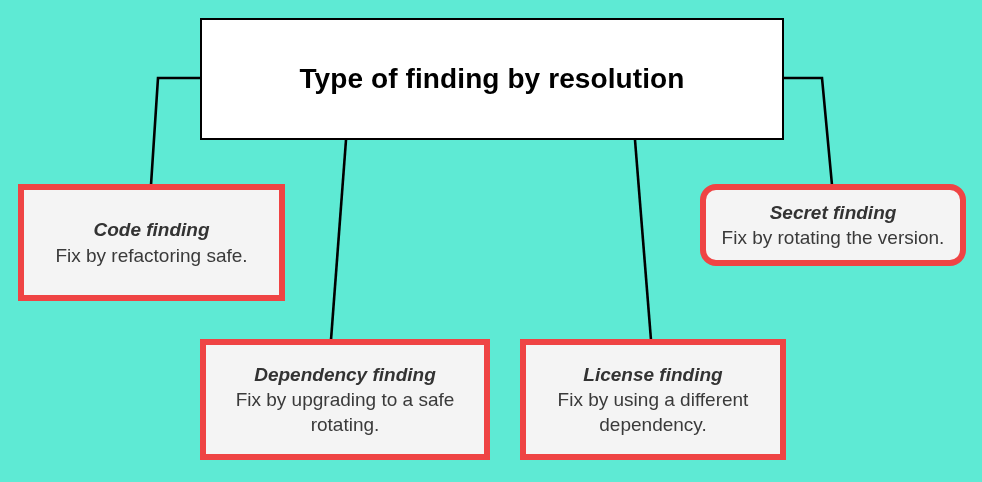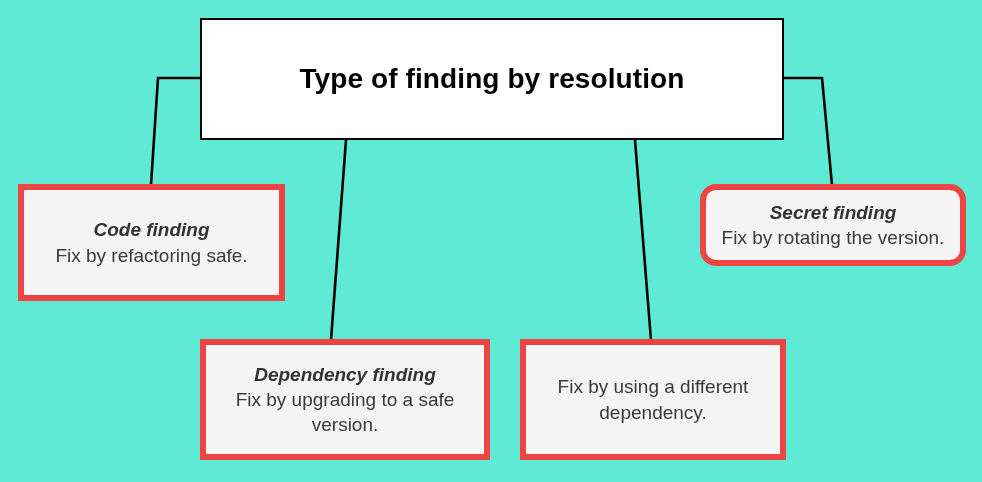--- a/index.html
+++ b/index.html
@@ -117,24 +117,25 @@
     <div class="root-title">Type of finding by resolution</div>
   </div>
 
   <div class="node node-leaf node-code">
     <div class="leaf-title">Code finding</div>
     <div class="leaf-desc">Fix by refactoring safe.</div>
   </div>
 
   <div class="node node-leaf node-dependency">
     <div class="leaf-title">Dependency finding</div>
-    <div class="leaf-desc">Fix by upgrading to a safe version.</div>
+    <div class="leaf-desc">Fix by upgrading to a safe rotating.</div>
   </div>
 
   <div class="node node-leaf node-license">
+    <div class="leaf-title">License finding</div>
     <div class="leaf-desc">Fix by using a different dependency.</div>
   </div>
 
   <div class="node node-leaf node-secret">
     <div class="leaf-title">Secret finding</div>
     <div class="leaf-desc">Fix by rotating the version.</div>
   </div>
 
 </div>
 

